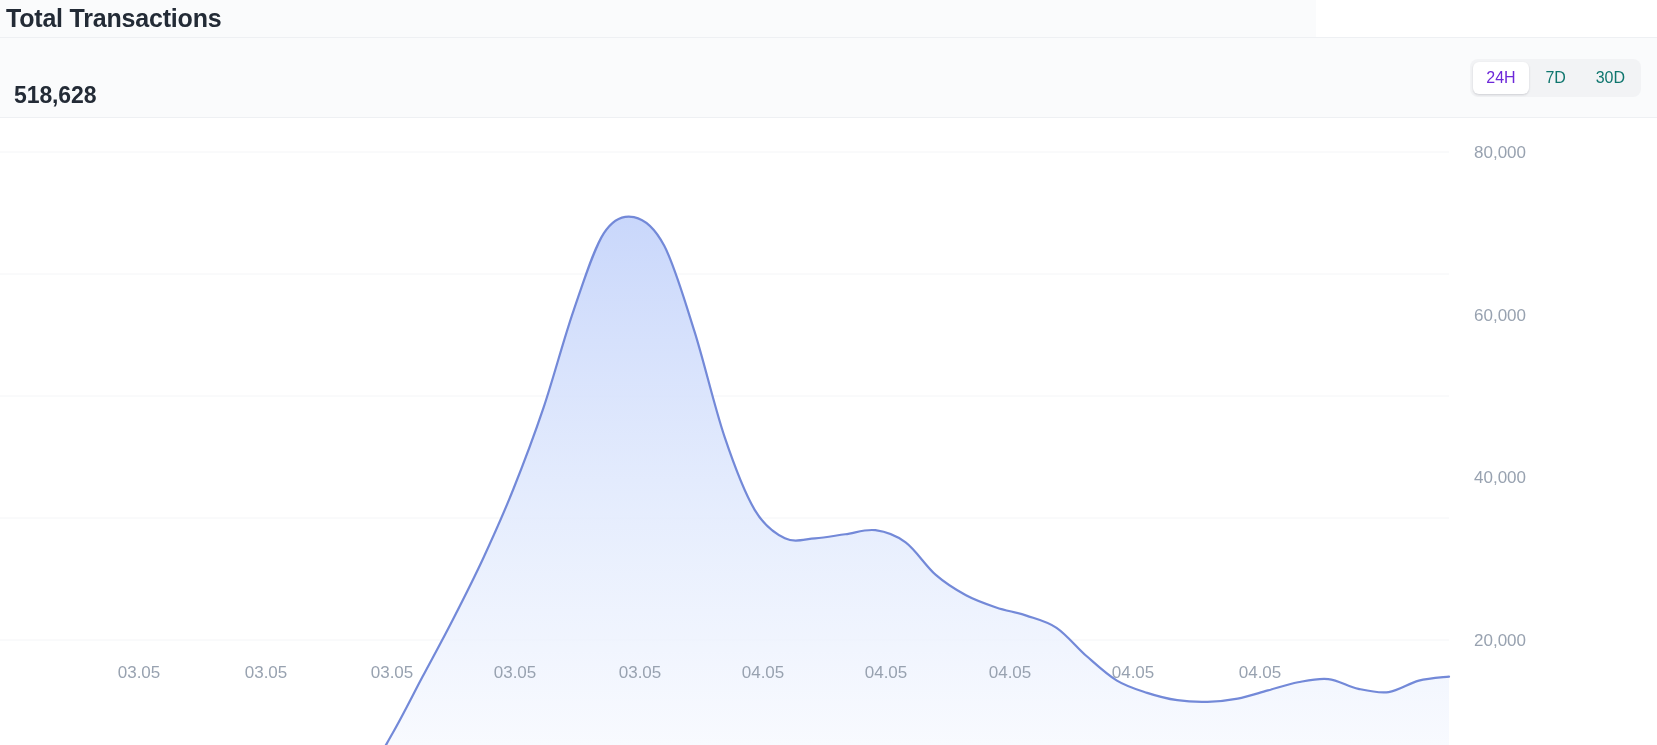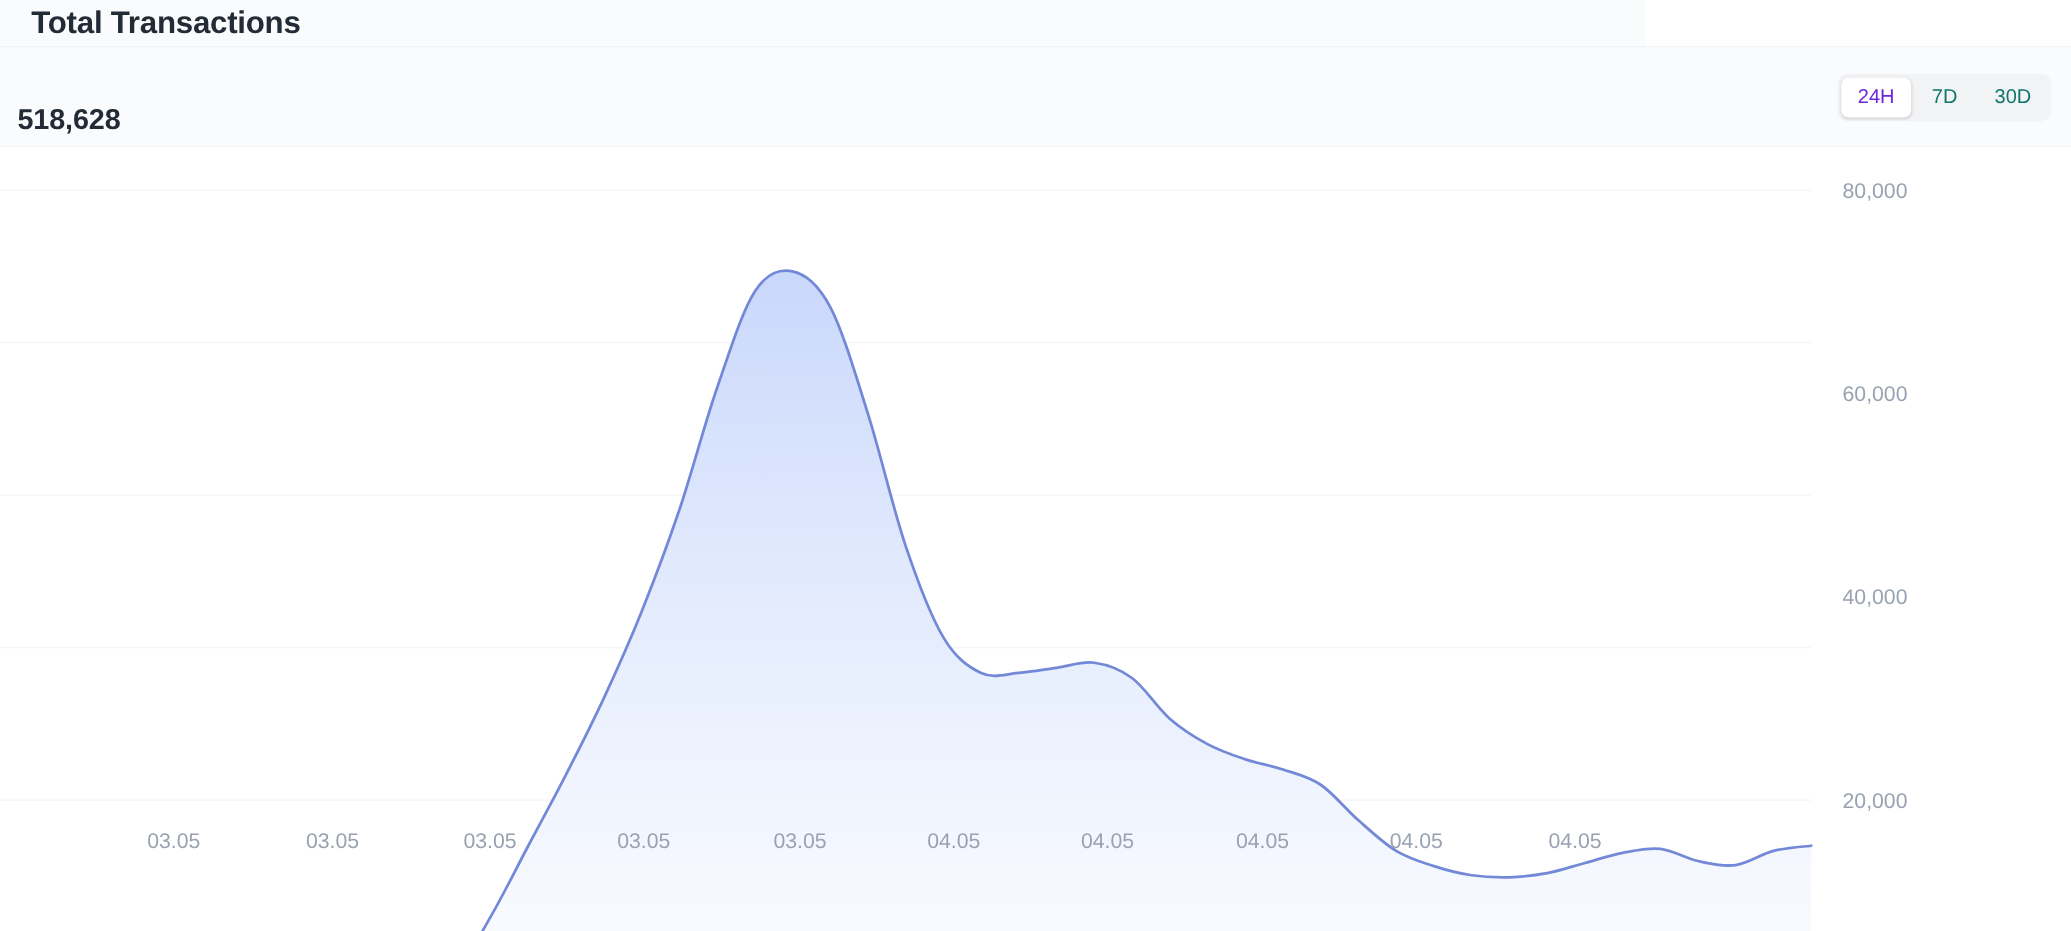--- a/index.html
+++ b/index.html
@@ -28,21 +28,21 @@
   
   .card-header {
     position: absolute;
     left: 0;
     top: 0;
     width: 1316px;
     height: 37px;
     background: #fafbfc;
     display: flex;
     align-items: center;
-    padding-left: 25px;
+    padding-left: 6px;
     box-sizing: border-box;
   }
   .card-title {
     font-size: 25px;
     font-weight: bold;
     letter-spacing: -0.2px;
     color: #232b36;
     line-height: 1;
   }
 

